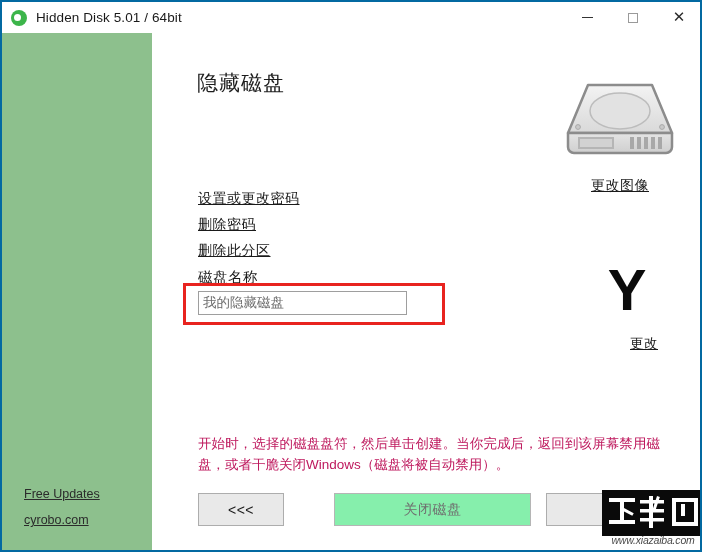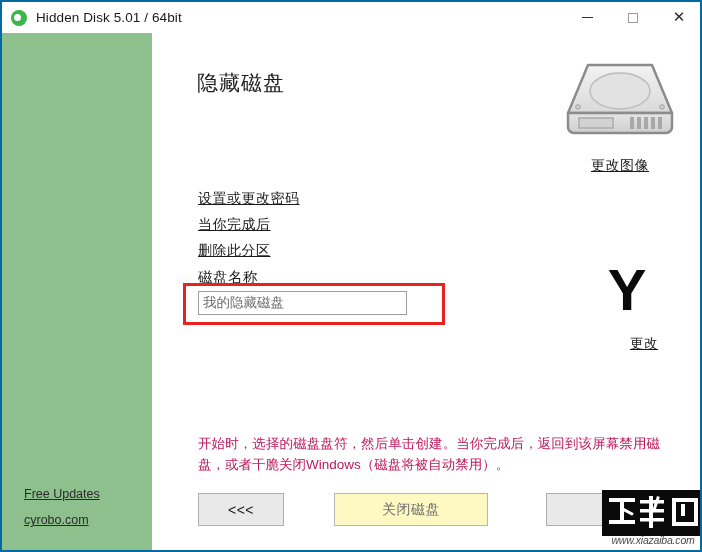--- a/index.html
+++ b/index.html
@@ -189,21 +189,21 @@
     font-size: 13.5px;
     color: #6d6d6d;
     padding: 0 4px;
     outline: none;
   }
 
   
   #disk-graphic-wrap {
     position: absolute;
     left: 388px;
-    top: 28px;
+    top: 48px;
     width: 160px;
     text-align: center;
   }
   #disk-icon {
     width: 116px;
     height: 78px;
     margin: 0 auto;
     display: block;
   }
   #change-image-link {
@@ -276,22 +276,22 @@
     letter-spacing: 0.5px;
   }
   #btn-back {
     left: 0;
     width: 86px;
     background: #e9e9e9;
     color: #1a1a1a;
   }
   #btn-close-disk {
     left: 136px;
-    width: 154px;
-    background: #fef9c3;
+    width: 197px;
+    background: #86efac;
     color: #6f6f6f;
     border-color: #b5b5b5;
   }
   #btn-open {
     left: 348px;
     width: 188px;
     background: #e9e9e9;
     color: #1a1a1a;
     justify-content: flex-start;
     padding-left: 72px;
@@ -352,21 +352,21 @@
       <a class="side-link">cyrobo.com</a>
     </div>
   </div>
 
   <div id="content">
 
     <div id="page-heading">隐藏磁盘</div>
 
     <div id="action-links">
       <a class="action-link">设置或更改密码</a>
-      <a class="action-link">当你完成后</a>
+      <a class="action-link">删除密码</a>
       <a class="action-link">删除此分区</a>
       <span id="disk-name-label">磁盘名称</span>
     </div>
 
     <input id="disk-name-input" type="text" value="我的隐藏磁盘" style="">
     <div id="highlight-box"></div>
 
     <div id="disk-graphic-wrap">
       <svg id="disk-icon" viewBox="0 0 116 78">
         <defs>

